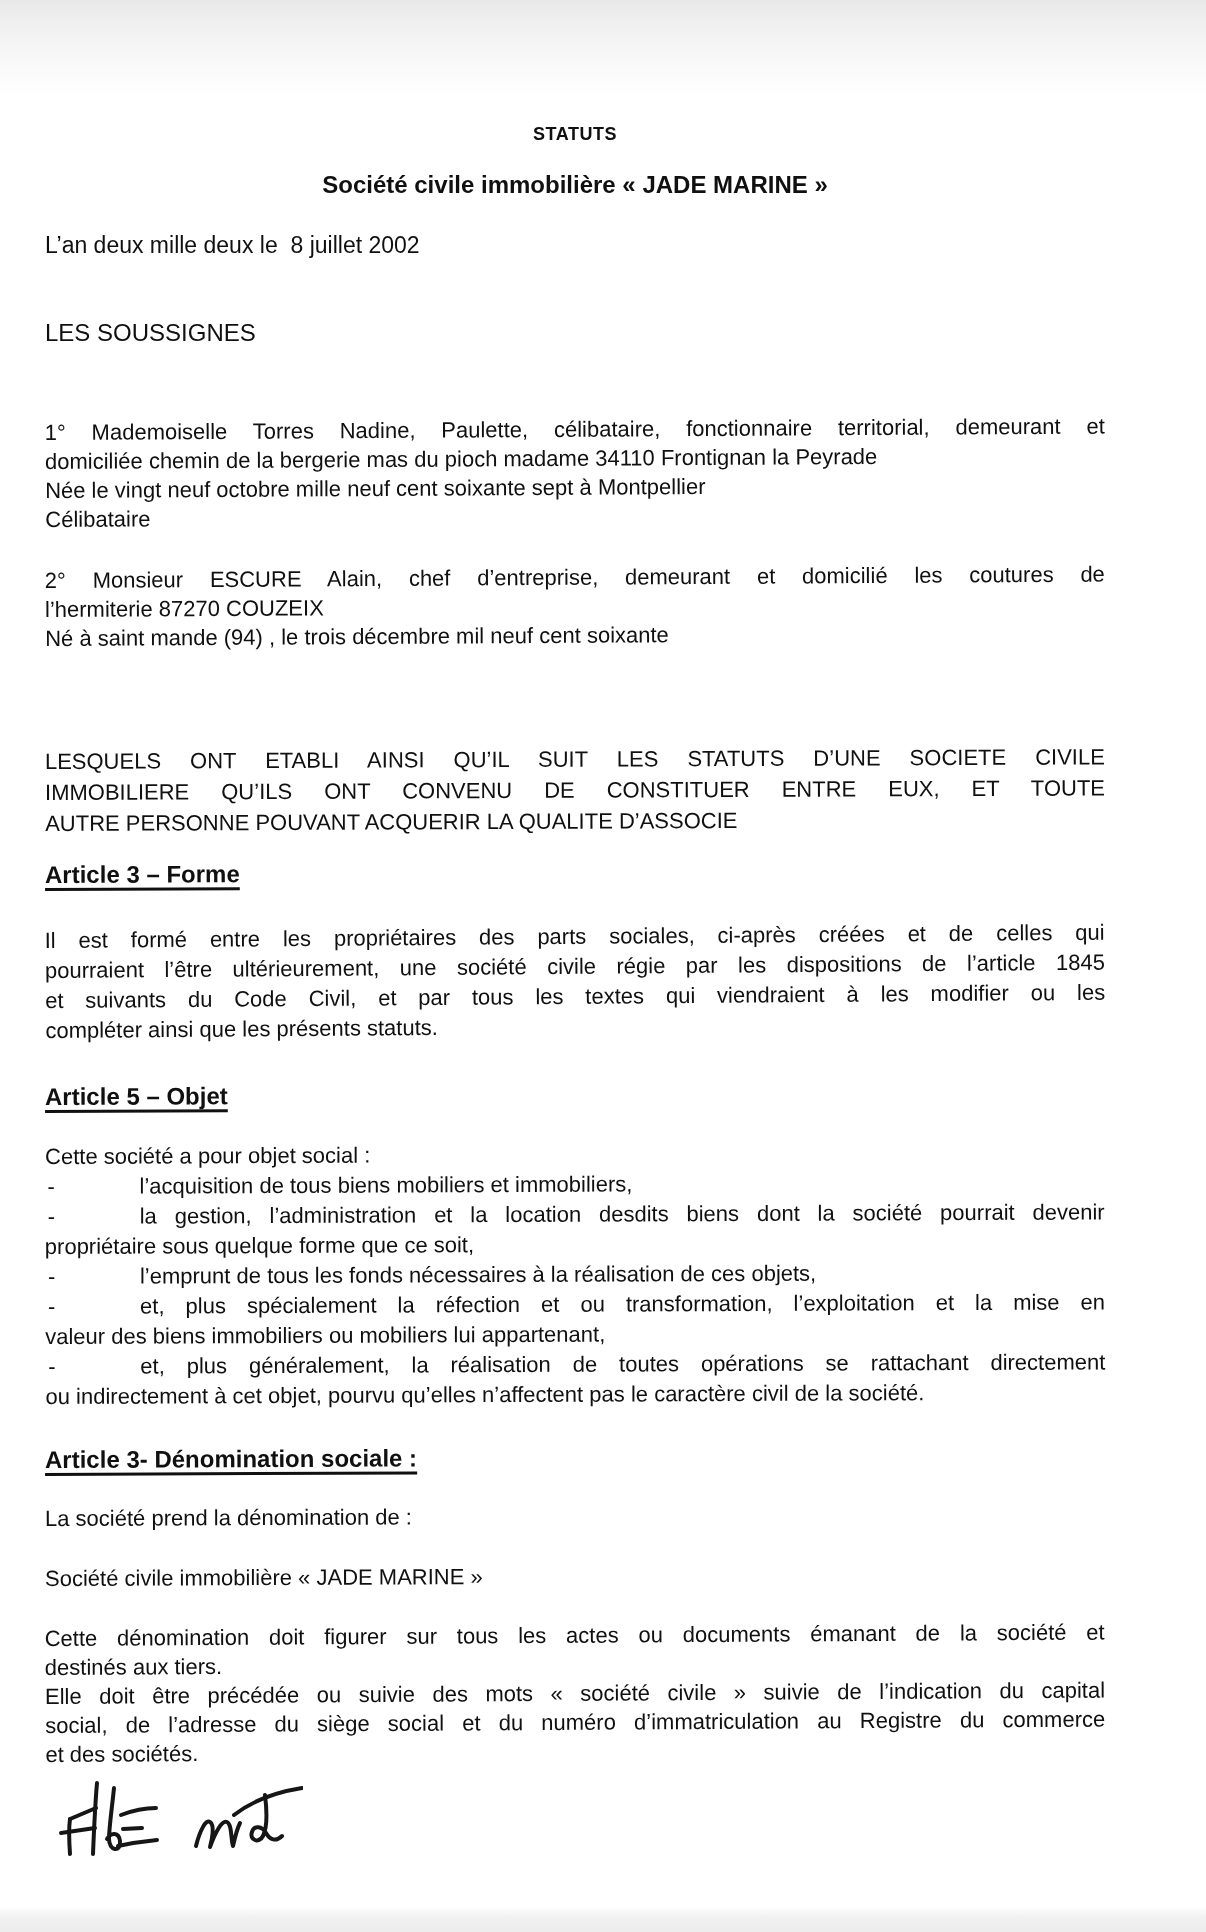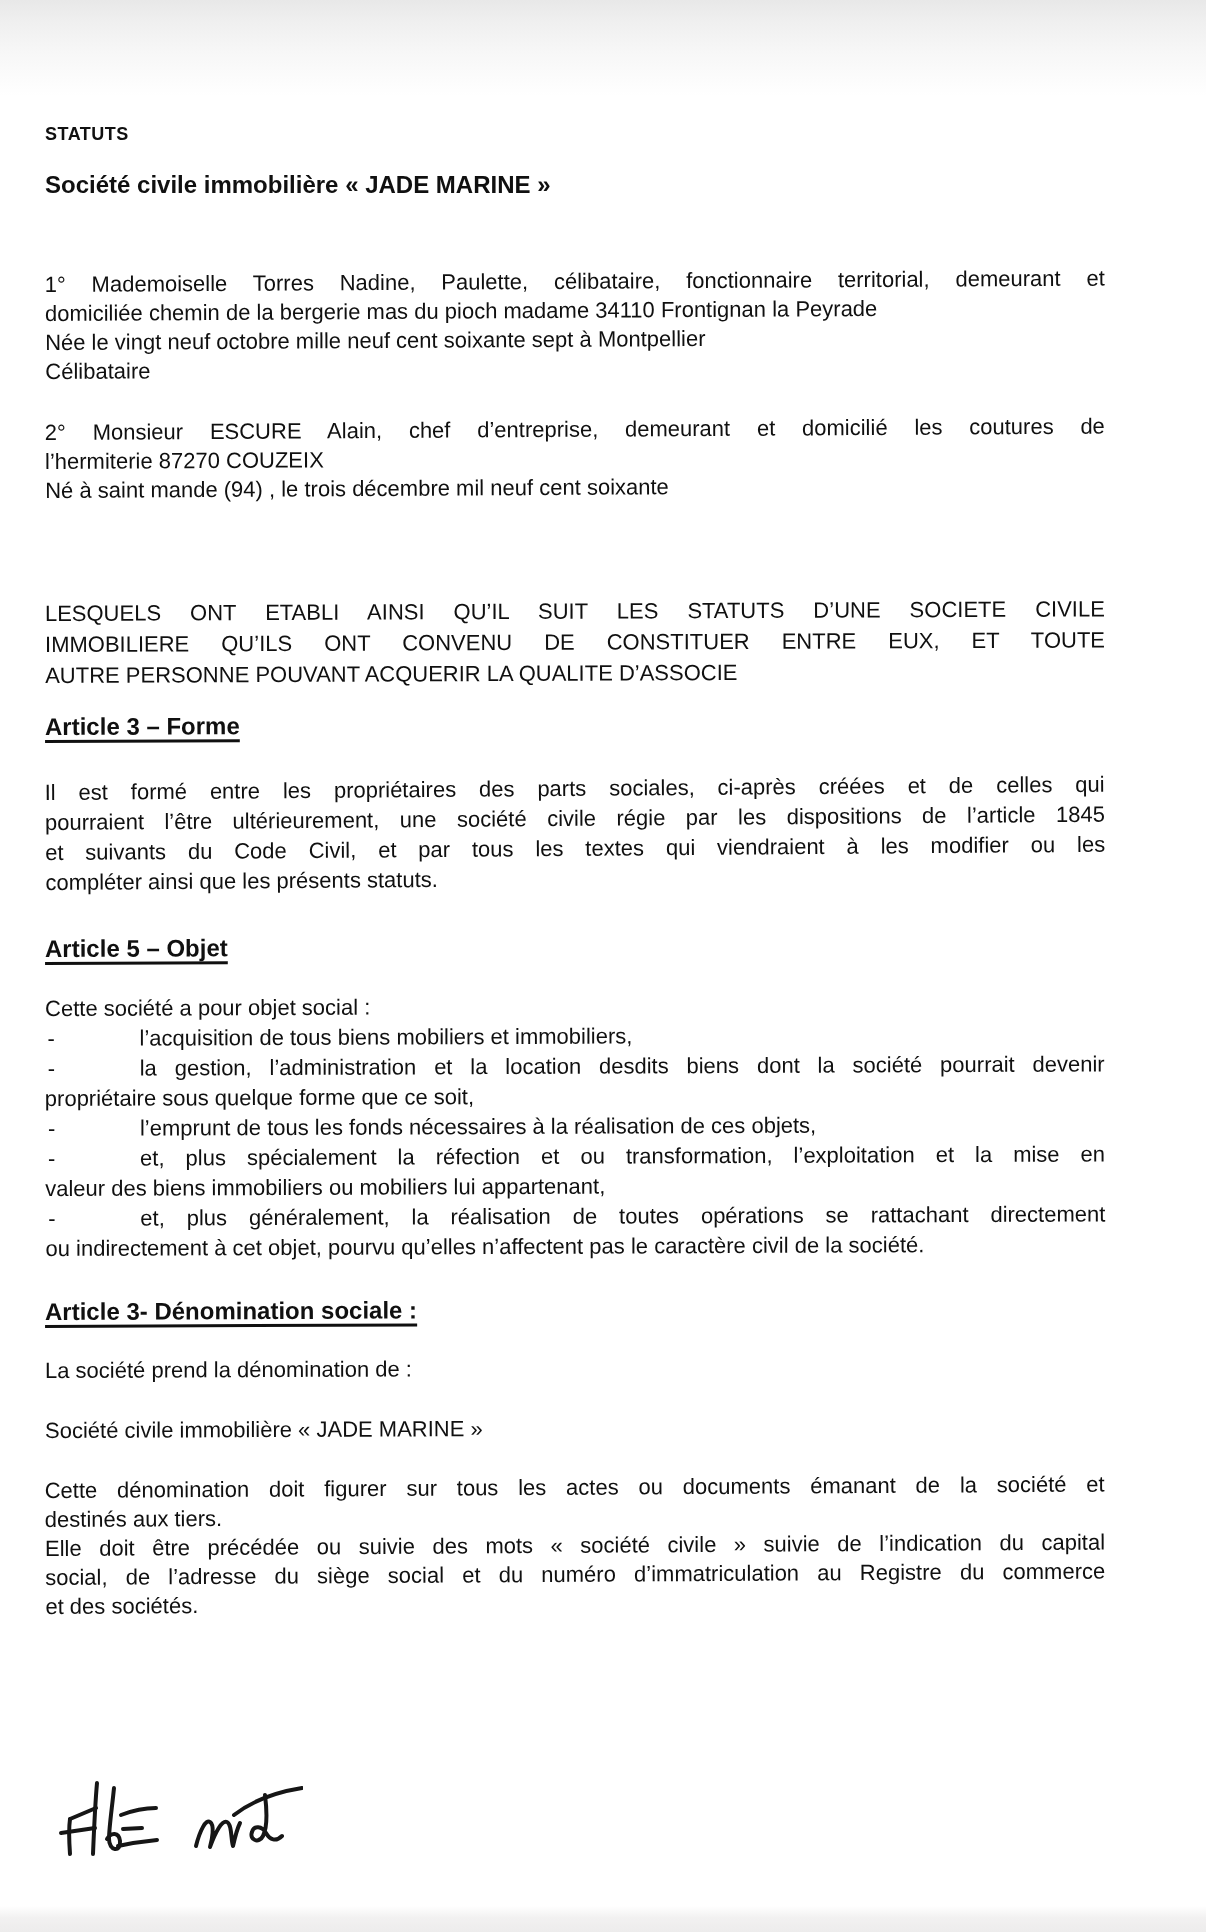--- a/index.html
+++ b/index.html
@@ -13,21 +13,21 @@
   }
   .scan-band-bottom{
     position:absolute;bottom:0;left:0;width:100%;height:26px;
     background:linear-gradient(180deg,#ffffff 0%,#f2f1f1 45%,#edecec 100%);
   }
   .content{position:absolute;left:45px;top:0;width:1060px;}
   .line{font-size:22px;line-height:30px;white-space:nowrap;}
   .wrapblock .line{white-space:normal;}
   .just{text-align:justify;text-align-last:justify;white-space:normal;}
   .pre{white-space:pre;}
-  .center{white-space:normal;}
+  .center{text-align:center;white-space:normal;}
   .bold{font-weight:bold;}
   .u{text-decoration:underline;text-decoration-thickness:2.5px;text-underline-offset:5px;}
   .heading{font-size:24px;line-height:30px;font-weight:bold;}
   .lh29 .line,.line.lh29{line-height:29px;}
   .lh31 .line{line-height:31px;}
   .t-title{margin-top:119px;font-size:18px;line-height:30px;letter-spacing:0.5px;}
   .t-sub{margin-top:21px;font-size:24px;line-height:30px;}
   .t-date{margin-top:30px;font-size:23px;line-height:30px;}
   .t-sous{margin-top:58px;font-size:24px;line-height:30px;}
   .p1{margin-top:70px;}
@@ -55,21 +55,23 @@
 
 <div class="sheet">
   <div class="scan-band-top"></div>
 
   <div class="content">
 
     <div class="line center bold t-title">STATUTS</div>
 
     <div class="line center bold t-sub">Société civile immobilière « JADE MARINE »</div>
 
+    <div class="line pre t-date">L’an deux mille deux le  8 juillet 2002</div>
 
+    <div class="line t-sous">LES SOUSSIGNES</div>
 
     <div class="p1 lh29 tilt-a wrapblock">
       <div class="line just">1° Mademoiselle Torres Nadine, Paulette, célibataire, fonctionnaire territorial, demeurant et</div>
       <div class="line">domiciliée chemin de la bergerie mas du pioch madame 34110 Frontignan la Peyrade</div>
       <div class="line">Née le vingt neuf octobre mille neuf cent soixante sept à Montpellier</div>
       <div class="line">Célibataire</div>
     </div>
 
     <div class="p2 lh29 tilt-a wrapblock">
       <div class="line just">2° Monsieur ESCURE Alain, chef d’entreprise, demeurant et domicilié les coutures de</div>

